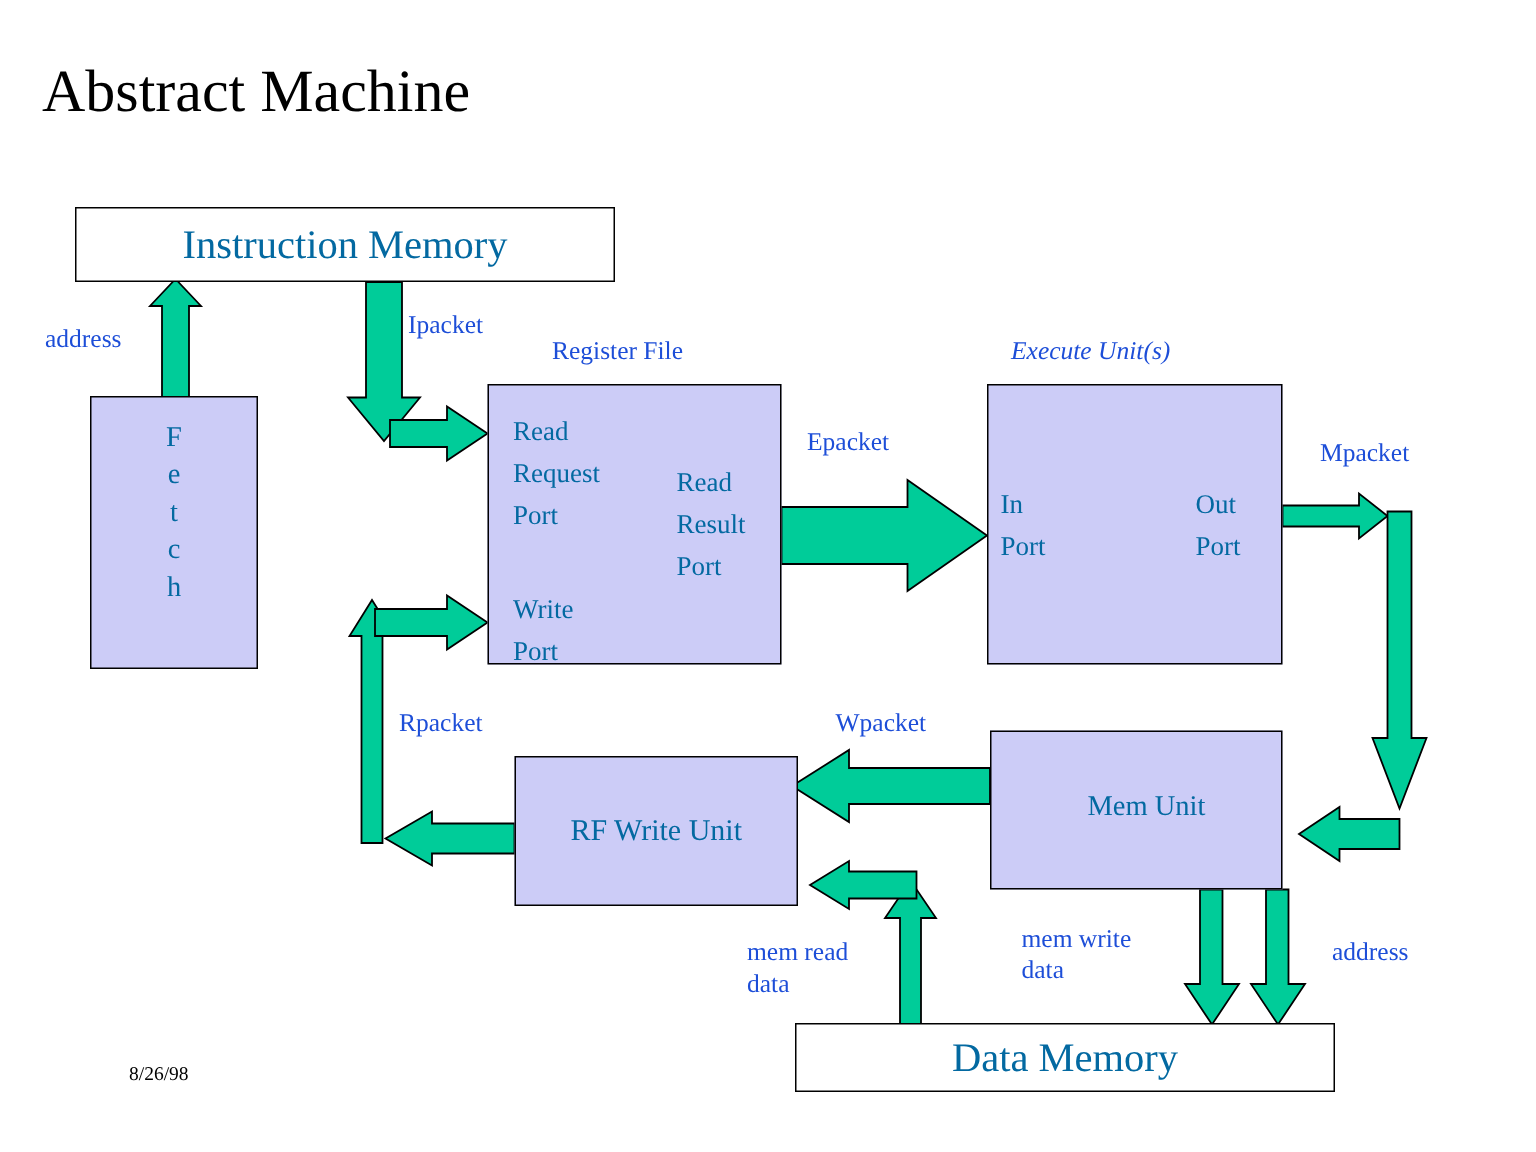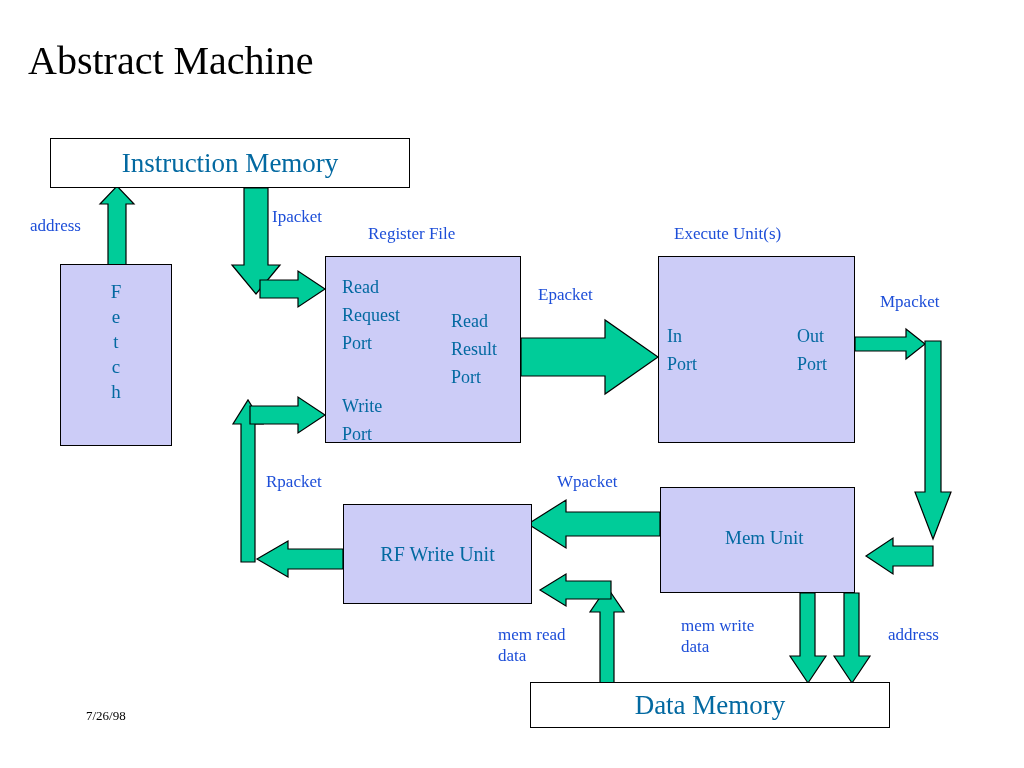--- a/index.html
+++ b/index.html
@@ -168,21 +168,21 @@
     <div class="box-label lbl-port" style="left:16px; top:16px;">Read
 Request
 Port</div>
     <div class="box-label lbl-port" style="left:125px; top:50px;">Read
 Result
 Port</div>
     <div class="box-label lbl-port" style="left:16px; top:135px;">Write
 Port</div>
   </div>
 
-  <div class="lbl" style="left:674px; top:223px;">Execute Unit(s)</div>
+  <div class="lbl" style="left:674px; top:223px;font-style:italic;">Execute Unit(s)</div>
   <div class="box box-lav" style="left:658px; top:256px; width:197px; height:187px;text-decoration:underline;">
     <div class="box-label lbl-port" style="left:8px; top:65px;">In
 Port</div>
     <div class="box-label lbl-port" style="left:138px; top:65px;">Out
 Port</div>
   </div>
 
   <div class="box box-lav" style="left:343px; top:504px; width:189px; height:100px;">
     <div class="box-label lbl-port" style="left:0; top:0; width:100%; height:100%; display:flex; align-items:center; justify-content:center; font-size:20px;">RF Write Unit</div>
   </div>
@@ -208,15 +208,15 @@
   <div class="lbl" style="left:557px; top:471px;">Wpacket</div>
 
   <div class="lbl" style="left:498px; top:624px;">mem read
 data</div>
 
   <div class="lbl" style="left:681px; top:615px;">mem write
 data</div>
 
   <div class="lbl" style="left:888px; top:624px;">address</div>
 
-  <div class="date-stamp">7/26/98</div>
+  <div class="date-stamp">8/26/98</div>
 
 </div>
 
 </body></html>

